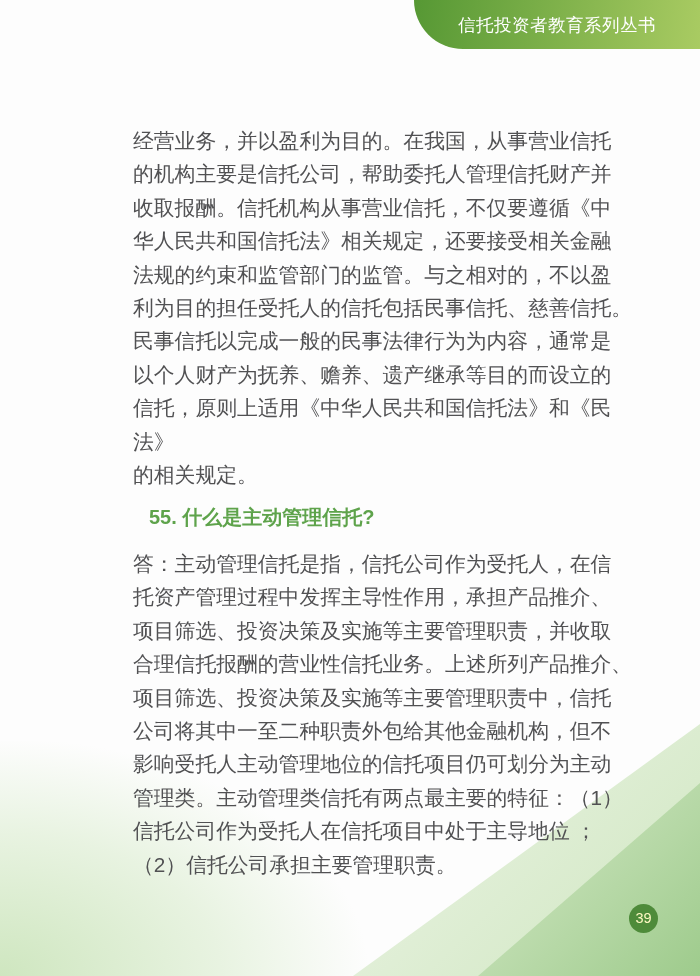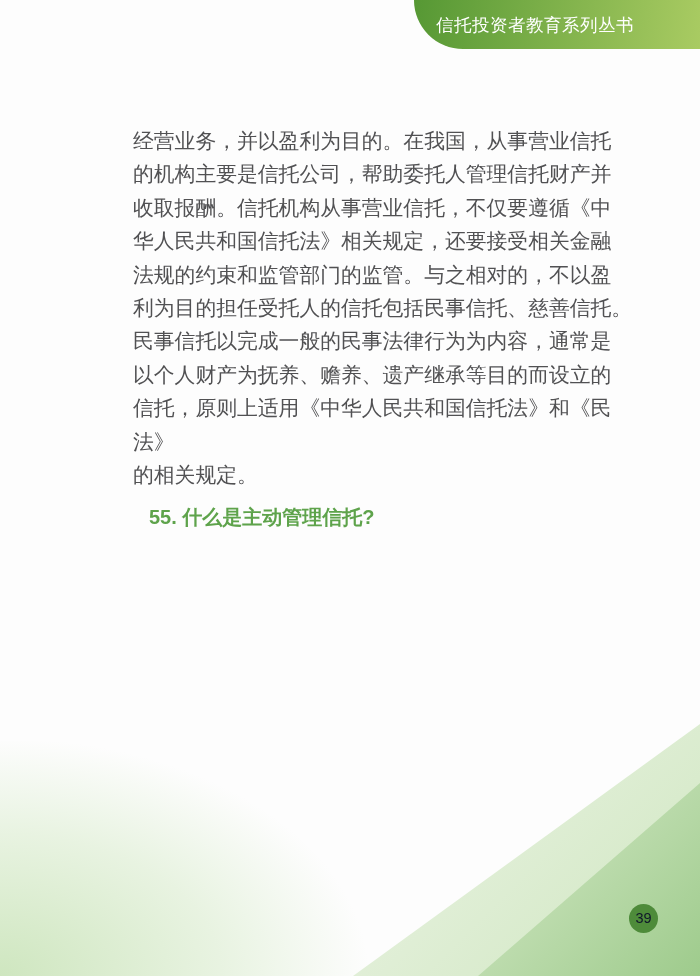--- a/index.html
+++ b/index.html
@@ -27,21 +27,21 @@
   .decor-wedge-deep{
     left:478px;top:783px;width:222px;height:193px;z-index:0;
     clip-path:polygon(100% 0,0 100%,100% 100%);
     background:linear-gradient(135deg,#d7eaca 0%,var(--decor-green-deep,#9ecb8c) 100%);
   }
   
   .banner{
     position:absolute;top:0;left:414px;right:0;height:49px;z-index:2;
     border-bottom-left-radius:50px;
     background:linear-gradient(97deg,var(--banner-gradient-start,#569834) 0%,var(--banner-gradient-end,#a9cb62) 100%);
-    display:flex;align-items:center;justify-content:center;
+    display:flex;align-items:center;justify-content:flex-end;
     padding-right:44px;box-sizing:border-box;
   }
   .banner-title{
     color:#ffffff;font-size:17.5px;letter-spacing:0.5px;white-space:nowrap;
   }
   
   .content{
     position:absolute;left:133px;top:0;width:512px;height:100%;z-index:1;
   }
   .para{
@@ -59,21 +59,21 @@
     white-space:nowrap;
   }
   .para2{top:547px;}
   
   .page-badge{
     position:absolute;left:629px;top:904px;width:29px;height:29px;z-index:3;
     border-radius:50%;
     background:var(--page-badge-green,#4e8b3a);
     display:flex;align-items:center;justify-content:center;
   }
-  .page-badge span{color:#0f172a;font-size:14.5px;line-height:1;}
+  .page-badge span{color:#fef9c3;font-size:14.5px;line-height:1;}
 </style>
 </head>
 <body>
 
 <div class="page">
 
   <div class="decor decor-left-wash"></div>
   <div class="decor decor-wedge-light"></div>
   <div class="decor decor-wedge-deep"></div>
 
@@ -88,19 +88,29 @@
 华人民共和国信托法》相关规定，还要接受相关金融
 法规的约束和监管部门的监管。与之相对的，不以盈
 利为目的担任受托人的信托包括民事信托、慈善信托。
 民事信托以完成一般的民事法律行为为内容，通常是
 以个人财产为抚养、赡养、遗产继承等目的而设立的
 信托，原则上适用《中华人民共和国信托法》和《民法》
 的相关规定。</p>
 
     <h2 class="question">55. 什么是主动管理信托?</h2>
 
+    <p class="para para2">答：主动管理信托是指，信托公司作为受托人，在信
+托资产管理过程中发挥主导性作用，承担产品推介、
+项目筛选、投资决策及实施等主要管理职责，并收取
+合理信托报酬的营业性信托业务。上述所列产品推介、
+项目筛选、投资决策及实施等主要管理职责中，信托
+公司将其中一至二种职责外包给其他金融机构，但不
+影响受托人主动管理地位的信托项目仍可划分为主动
+管理类。主动管理类信托有两点最主要的特征：（1）
+信托公司作为受托人在信托项目中处于主导地位 ；
+（2）信托公司承担主要管理职责。</p>
   </main>
 
   <div class="page-badge">
     <span>39</span>
   </div>
 
 </div>
 
 </body></html>

